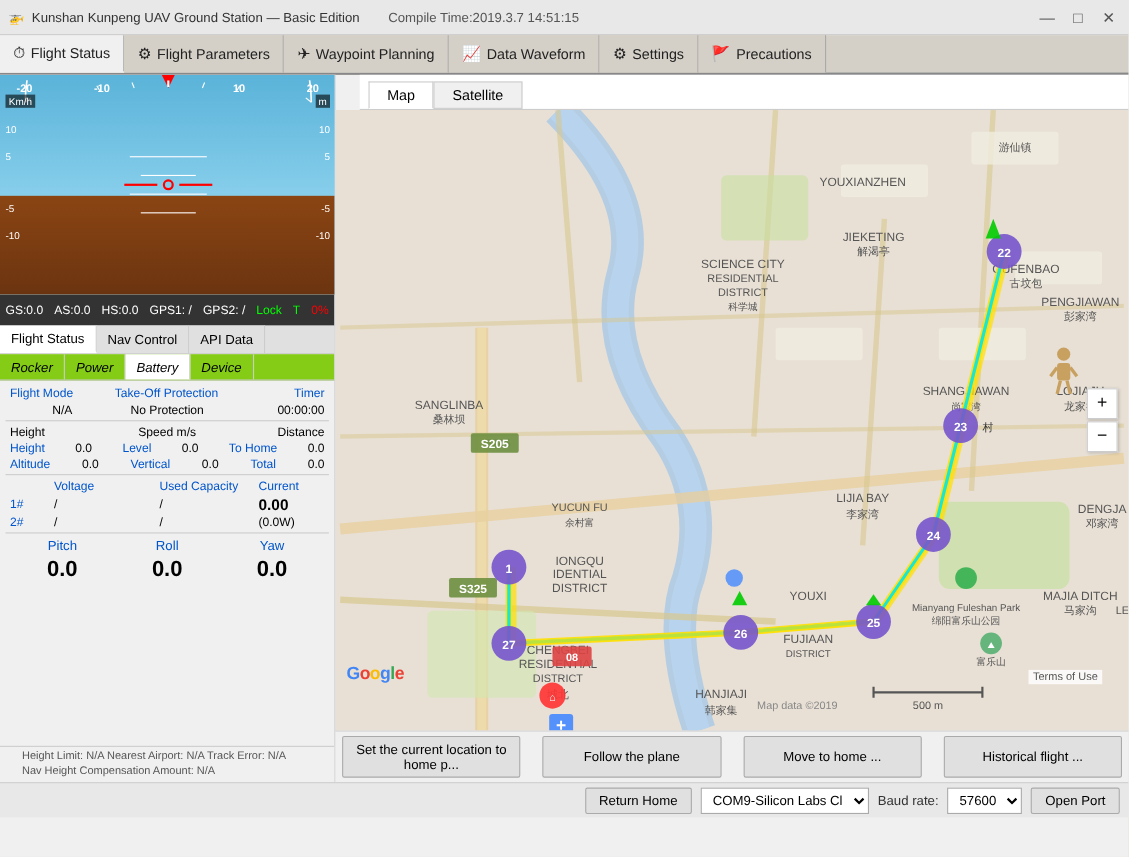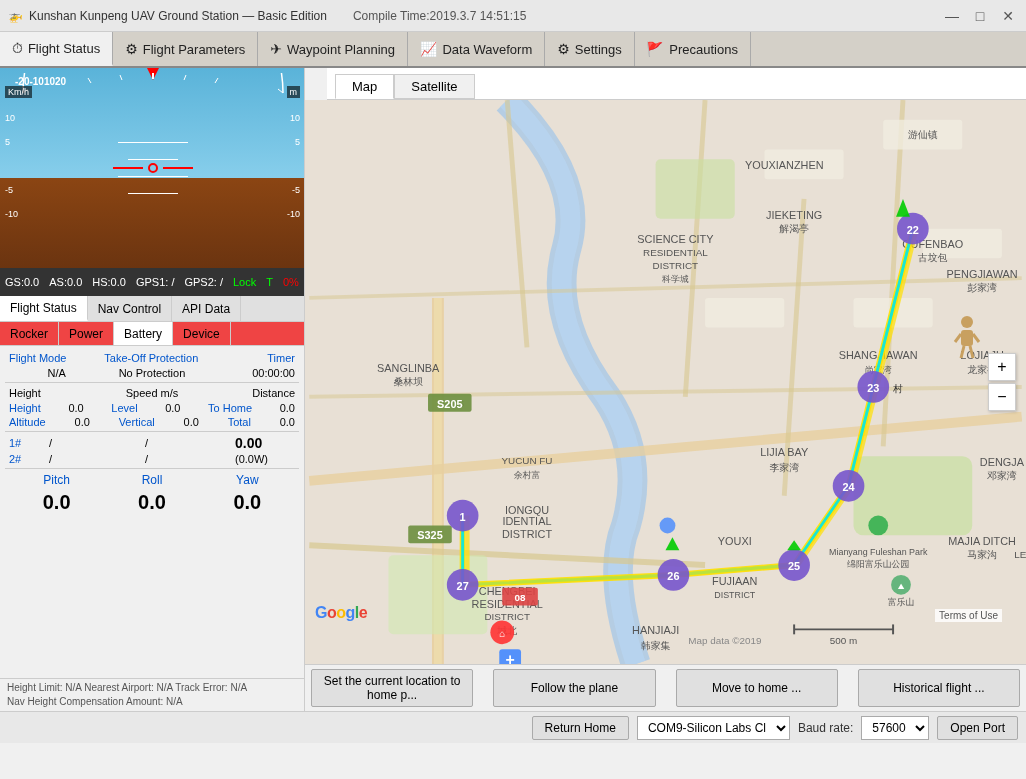--- a/index.html
+++ b/index.html
@@ -123,21 +123,21 @@
     .flight-data {
       padding: 4px 5px;
       flex: 1;
       overflow-y: auto;
     }
 
     .alert-bar {
       background: #f0f0f0;
       font-size: 10px;
       color: #555;
-      padding: 2px 7px;
+      padding: 2px 20px;
       border-top: 1px solid #ccc;
       line-height: 1.4;
     }
 
     
     .map-area {
       flex: 1;
       display: flex;
       flex-direction: column;
       position: relative;
@@ -244,23 +244,24 @@
       height: 24px;
     }
     .bottom-label { font-size: 12px; color: #333; }
 
     
     .h-divider { height: 1px; background: #ccc; margin: 2px 0; }
 
     
     .sub-tabs2 {
       display: flex;
-      background: #ef4444;
+      background: #84cc16;
       height: 24px;
       border-bottom: 1px solid #ccc;
+      font-style: italic;
     }
     .sub-tab2 {
       padding: 2px 10px;
       cursor: pointer;
       font-size: 12px;
       border-right: 1px solid #ccc;
       display: flex;
       align-items: center;
     }
     .sub-tab2.active { background: white; }
@@ -311,21 +312,21 @@
 <div class="main-content">
 
   <div class="left-panel">
 
     <div class="attitude-indicator">
 
       <div class="attitude-sky"></div>
 
       <div class="attitude-ground"></div>
 
-      <div style="position:absolute; top:8px; left:0; right:0; display:flex; justify-content:flex-start; padding:0 15px; font-size:10px; color:#fff; font-weight:bold;">
+      <div style="position:absolute; top:8px; left:0; right:0; display:flex; justify-content:space-between; padding:0 15px; font-size:10px; color:#fff; font-weight:bold;">
         <span>-20</span>
         <span>-10</span>
         <span></span>
         <span>10</span>
         <span>20</span>
       </div>
 
       <div style="position:absolute; top:0; left:50%; transform:translateX(-50%); width:0; height:0; border-left:6px solid transparent; border-right:6px solid transparent; border-top:12px solid red;"></div>
 
       <div style="position:absolute; top:5px; left:0; right:0; display:flex; justify-content:center;">
@@ -453,20 +454,26 @@
         <span style="color:#0055cc;">Altitude</span>
         <span>0.0</span>
         <span style="color:#0055cc;">Vertical</span>
         <span>0.0</span>
         <span style="color:#0055cc;">Total</span>
         <span>0.0</span>
       </div>
 
       <div class="h-divider"></div>
 
+      <div style="display:grid; grid-template-columns:40px 1fr 90px 60px; font-size:11px; padding:2px 4px; color:#0055cc;">
+        <span></span>
+        <span>Voltage</span>
+        <span>Used Capacity</span>
+        <span>Current</span>
+      </div>
       <div style="display:grid; grid-template-columns:40px 1fr 90px 60px; font-size:11px; padding:1px 4px; align-items:center;">
         <span style="color:#0055cc;">1#</span>
         <span>/</span>
         <span>/</span>
         <span style="font-size:14px; font-weight:bold;">0.00</span>
       </div>
       <div style="display:grid; grid-template-columns:40px 1fr 90px 60px; font-size:11px; padding:1px 4px; align-items:center;">
         <span style="color:#0055cc;">2#</span>
         <span>/</span>
         <span>/</span>

